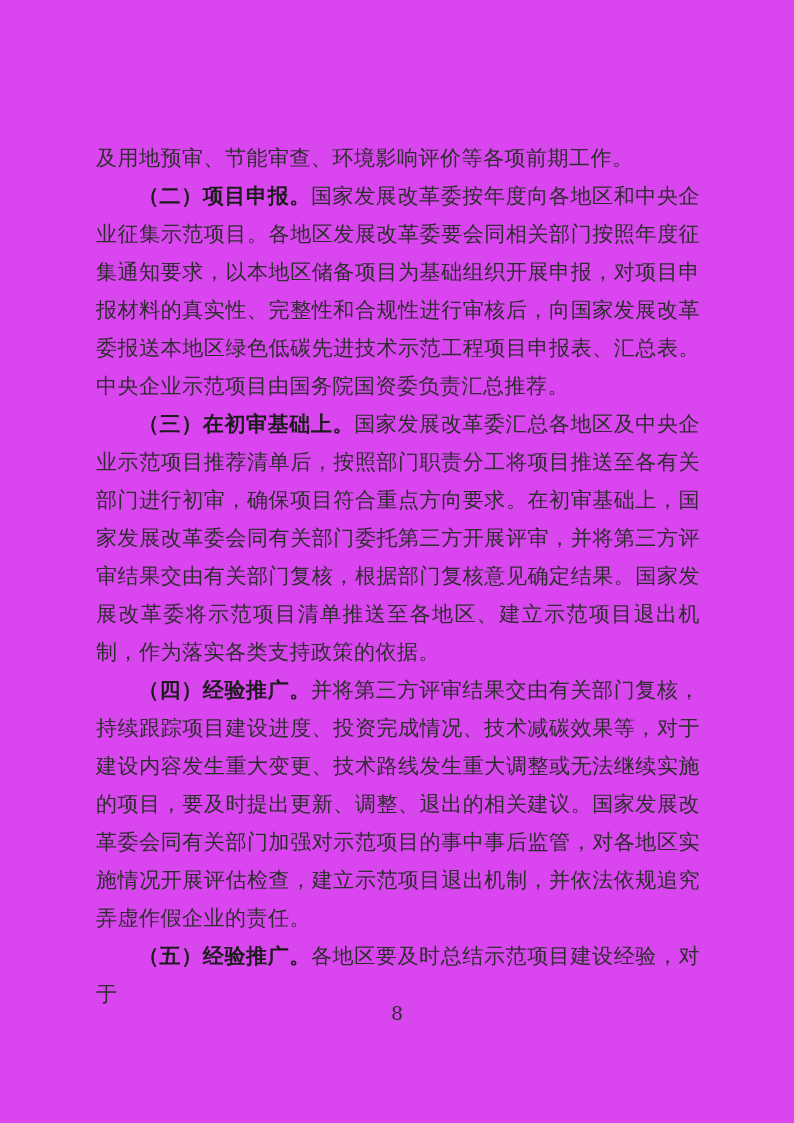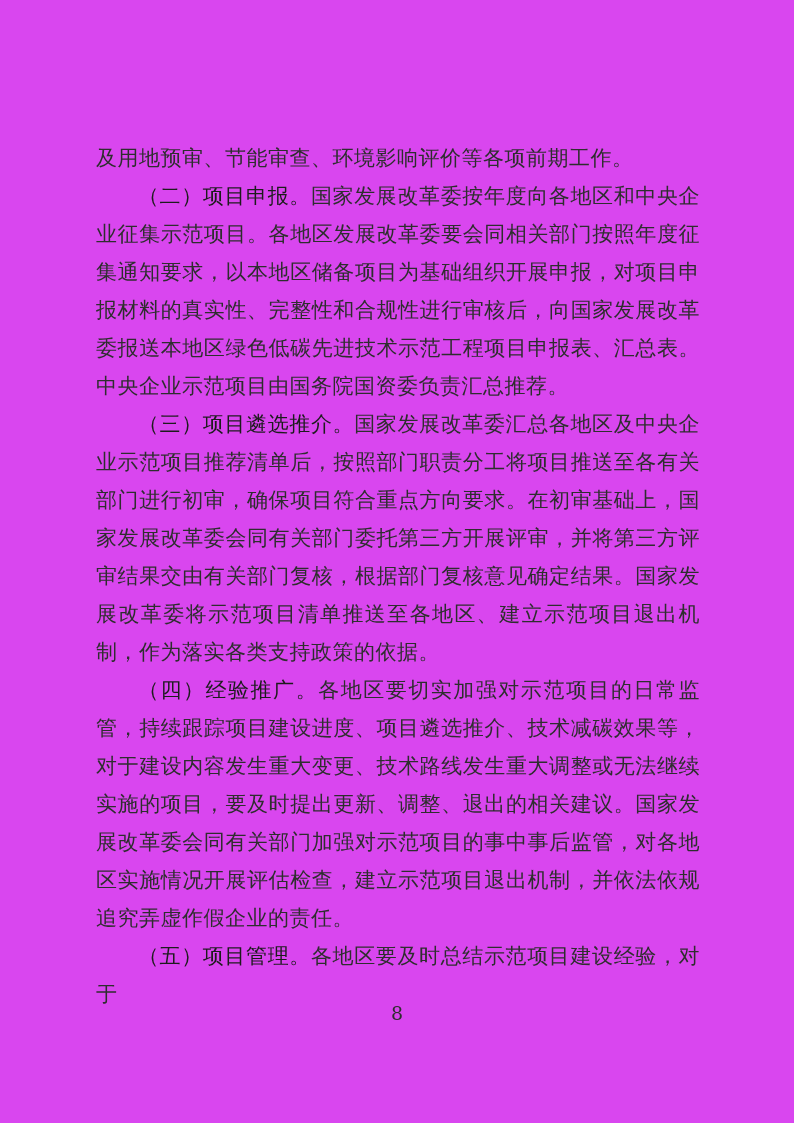--- a/index.html
+++ b/index.html
@@ -29,21 +29,21 @@
     line-height: 38px;
     letter-spacing: 0.5px;
     text-align: justify;
     text-justify: inter-character;
     word-break: break-all;
   }
   p.para.indent {
     text-indent: 2em;
   }
   .bold-run {
-    font-weight: normal;
+    font-weight: bold;
     color: #1c1c1c;
   }
   .footer {
     position: absolute;
     top: 1000px;
     left: 0;
     width: 794px;
     text-align: center;
     font-size: 19px;
     line-height: 26px;
@@ -53,22 +53,22 @@
 </head>
 <body>
 
 <div class="page">
   <div class="content">
 
     <p class="para"><span>及用地预审、节能审查、环境影响评价等各项前期工作。</span></p>
 
     <p class="para indent"><span class="bold-run">（二）项目申报。</span><span>国家发展改革委按年度向各地区和中央企业征集示范项目。各地区发展改革委要会同相关部门按照年度征集通知要求，以本地区储备项目为基础组织开展申报，对项目申报材料的真实性、完整性和合规性进行审核后，向国家发展改革委报送本地区绿色低碳先进技术示范工程项目申报表、汇总表。中央企业示范项目由国务院国资委负责汇总推荐。</span></p>
 
-    <p class="para indent"><span class="bold-run">（三）项目遴选推介。</span><span>国家发展改革委汇总各地区及中央企业示范项目推荐清单后，按照部门职责分工将项目推送至各有关部门进行初审，确保项目符合重点方向要求。在初审基础上，国家发展改革委会同有关部门委托第三方开展评审，并将第三方评审结果交由有关部门复核，根据部门复核意见确定结果。国家发展改革委将示范项目清单推送至各地区、建立示范项目退出机制，作为落实各类支持政策的依据。</span></p>
+    <p class="para indent"><span class="bold-run">（三）在初审基础上。</span><span>国家发展改革委汇总各地区及中央企业示范项目推荐清单后，按照部门职责分工将项目推送至各有关部门进行初审，确保项目符合重点方向要求。在初审基础上，国家发展改革委会同有关部门委托第三方开展评审，并将第三方评审结果交由有关部门复核，根据部门复核意见确定结果。国家发展改革委将示范项目清单推送至各地区、建立示范项目退出机制，作为落实各类支持政策的依据。</span></p>
 
-    <p class="para indent"><span class="bold-run">（四）经验推广。</span><span>各地区要切实加强对示范项目的日常监管，持续跟踪项目建设进度、项目遴选推介、技术减碳效果等，对于建设内容发生重大变更、技术路线发生重大调整或无法继续实施的项目，要及时提出更新、调整、退出的相关建议。国家发展改革委会同有关部门加强对示范项目的事中事后监管，对各地区实施情况开展评估检查，建立示范项目退出机制，并依法依规追究弄虚作假企业的责任。</span></p>
+    <p class="para indent"><span class="bold-run">（四）经验推广。</span><span>并将第三方评审结果交由有关部门复核，持续跟踪项目建设进度、投资完成情况、技术减碳效果等，对于建设内容发生重大变更、技术路线发生重大调整或无法继续实施的项目，要及时提出更新、调整、退出的相关建议。国家发展改革委会同有关部门加强对示范项目的事中事后监管，对各地区实施情况开展评估检查，建立示范项目退出机制，并依法依规追究弄虚作假企业的责任。</span></p>
 
-    <p class="para indent"><span class="bold-run">（五）项目管理。</span><span>各地区要及时总结示范项目建设经验，对于</span></p>
+    <p class="para indent"><span class="bold-run">（五）经验推广。</span><span>各地区要及时总结示范项目建设经验，对于</span></p>
 
   </div>
 
   <div class="footer">8</div>
 </div>
 
 </body></html>

